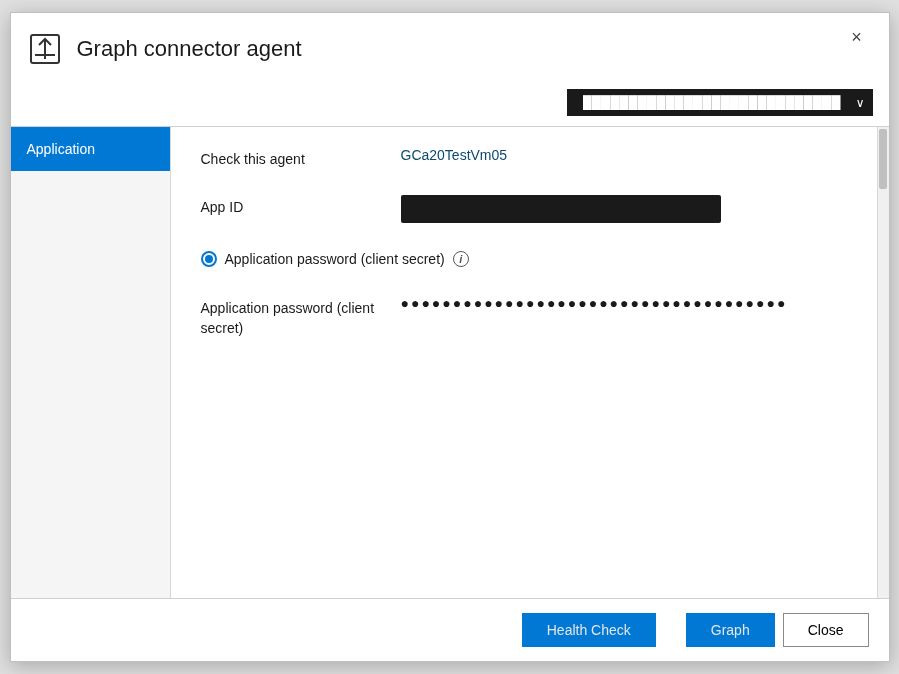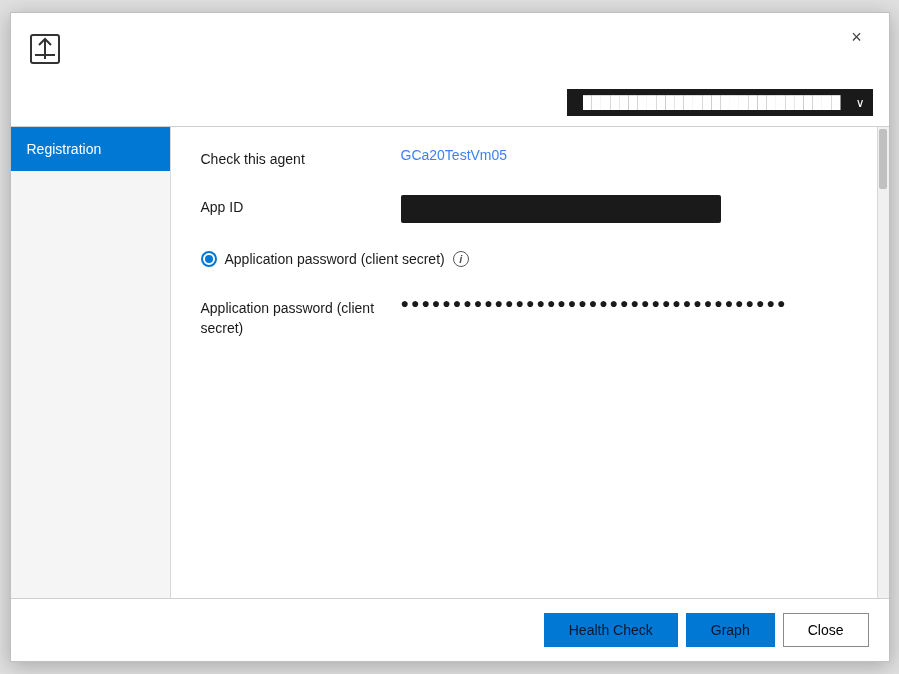--- a/index.html
+++ b/index.html
@@ -151,21 +151,21 @@
     .form-label-multiline {
       width: 200px;
       min-width: 200px;
       font-size: 14px;
       color: #1a1a1a;
       line-height: 1.4;
       padding-top: 4px;
     }
     .form-value {
       font-size: 14px;
-      color: #3b82f6;
+      color: #0c4a6e;
     }
     .app-id-bar {
       background: #1a1a1a;
       height: 28px;
       width: 320px;
       border-radius: 2px;
     }
     .radio-group {
       display: flex;
       flex-direction: column;
@@ -230,60 +230,62 @@
     }
     .btn {
       padding: 8px 24px;
       font-size: 14px;
       cursor: pointer;
       border: 1px solid transparent;
       min-width: 80px;
     }
     .btn-primary {
       background: #0078d4;
-      color: #0f172a;
+      color: #e5e5e5;
       border-color: #0078d4;
+      margin-left: 22px;
     }
     .btn-secondary {
       background: #fff;
       color: #000000;
       border-color: #8a8a8a;
     }
   </style>
 </head>
 <body>
 
 <div class="dialog">
 
   <div class="title-bar">
     <div class="title-left">
       <svg class="app-icon" viewBox="0 0 36 36" fill="none" xmlns="http://www.w3.org/2000/svg">
         <rect x="4" y="4" width="28" height="28" rx="2" stroke="#333" stroke-width="2" fill="none"></rect>
         <path d="M12 14 L18 8 L24 14" stroke="#333" stroke-width="2" fill="none"></path>
         <line x1="18" y1="8" x2="18" y2="28" stroke="#333" stroke-width="2"></line>
         <line x1="8" y1="24" x2="28" y2="24" stroke="#333" stroke-width="2"></line>
       </svg>
+      <span class="title-text">Graph connector agent</span>
     </div>
     <button class="close-btn">×</button>
   </div>
 
   <div class="dropdown-bar">
     <div class="dropdown-wrapper">
       <select class="dropdown-select">
         <option value="">████████████████████████████</option>
       </select>
       <span class="dropdown-arrow">∨</span>
     </div>
   </div>
 
   <div class="main-content">
 
     <div class="sidebar">
       <div class="sidebar-item active">
-        <span>Registration</span>
+        <span>Application</span>
       </div>
     </div>
 
     <div class="form-area">
 
       <div class="form-row">
         <div class="form-label">Check this agent</div>
         <div class="form-value">GCa20TestVm05</div>
       </div>
 

